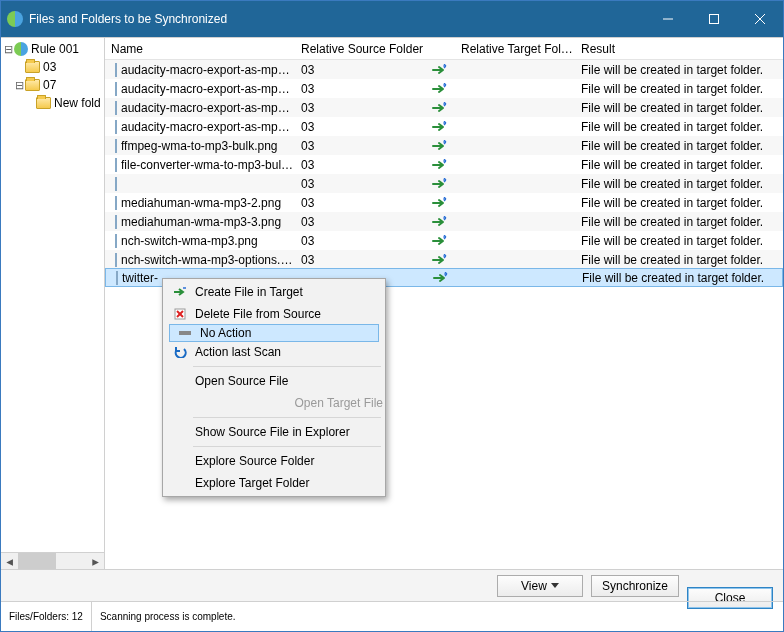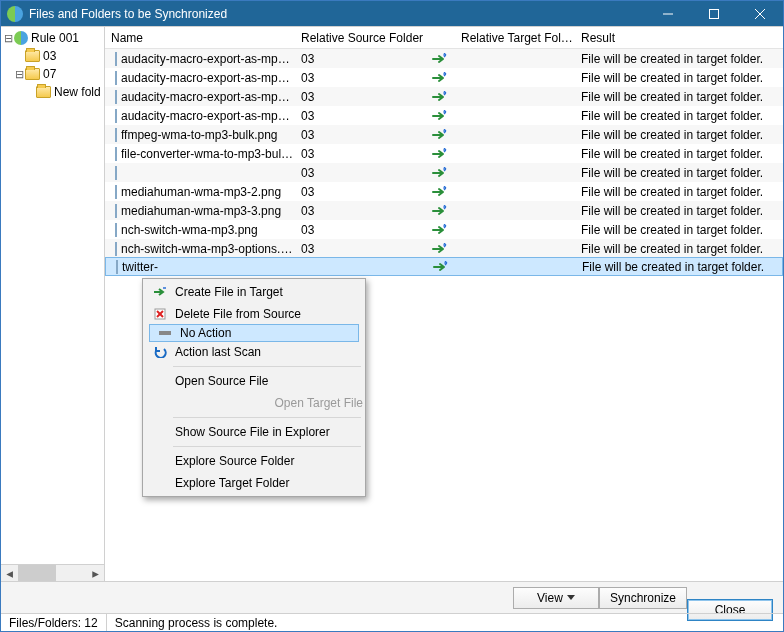--- a/index.html
+++ b/index.html
@@ -1,18 +1,18 @@
 <!DOCTYPE html>
 <html><head>
 <meta charset="utf-8">
 <style>
   * { box-sizing: border-box; }
   html, body { margin: 0; padding: 0; font-family: "Segoe UI", Tahoma, sans-serif; font-size: 12px; color: #000; }
   .window { width: 784px; height: 632px; border: 1px solid #3a7abf; background: #fff; display: flex; flex-direction: column; position: relative; }
-  .titlebar { height: 25px; background: #206698; color: #fff; display: flex; align-items: center; padding-left: 6px; }
+  .titlebar { height: 36px; background: #206698; color: #fff; display: flex; align-items: center; padding-left: 6px; }
   .titlebar .app-icon { width: 16px; height: 16px; border-radius: 50%; background: conic-gradient(#4aa3e0 0 50%, #7ccb54 50% 100%); margin-right: 6px; }
   .titlebar .title { flex: 1; font-size: 12px; }
   .win-btns { display: flex; height: 100%; }
   .win-btn { width: 46px; display: flex; align-items: center; justify-content: center; color: #fff; cursor: pointer; }
   .win-btn svg { stroke: #fff; stroke-width: 1; fill: none; }
 
   .content { flex: 1; display: flex; border-top: 1px solid #d0d0d0; min-height: 0; }
   .tree-pane { width: 104px; border-right: 1px solid #d0d0d0; display: flex; flex-direction: column; }
   .tree-body { flex: 1; overflow: hidden; padding-top: 2px; }
   .tree-row { display: flex; align-items: center; height: 18px; white-space: nowrap; padding-left: 2px; cursor: pointer; }
@@ -38,31 +38,31 @@
 
   .list-body { flex:1; overflow:hidden; position:relative; }
   .row { display:flex; height:19px; align-items:center; }
   .row:nth-child(odd){ background:#f7f7f7; }
   .row:nth-child(even){ background:#fff; }
   .row.selected { background:#cde8ff !important; border:1px solid #7ab7e8; height:19px; margin-top:-1px; }
   .file-icon { width:14px; height:12px; border:1px solid #86a8c6; background:linear-gradient(#eaf3fb,#cfe2f2); margin-left:4px; margin-right:4px; position:relative; flex:none;}
   .sync-arrow svg { display:block; margin:0 auto;}
   .row .col { font-size:12px; }
 
-  .footer-btns { height:32px; border-top:1px solid #d0d0d0; display:flex; align-items:center; justify-content:flex-end; padding-right:10px; background:#f4f4f4;}
+  .footer-btns { height:32px; border-top:1px solid #d0d0d0; display:flex; align-items:center; justify-content:flex-end; gap:8px; padding-right:10px; background:#f4f4f4;}
   .btn { height:22px; min-width:86px; padding:0 10px; background:linear-gradient(#fdfdfd,#ececec); border:1px solid #acacac; font-size:12px; cursor:pointer; display:flex; align-items:center; justify-content:center; gap:4px;}
   .btn.primary { border:1px solid #2e84c5; box-shadow: inset 0 0 0 1px #8ec4ec; margin-top: 25px; }
   .caret-down { width:0;height:0;border-left:4px solid transparent;border-right:4px solid transparent;border-top:5px solid #333; }
 
-  .statusbar { height:18px; border-top:1px solid #d0d0d0; display:flex; align-items:flex-start; font-size:12px; }
+  .statusbar { height:30px; border-top:1px solid #d0d0d0; display:flex; align-items:flex-start; font-size:10px; }
   .status-cell { padding:0 8px; border-right:1px solid #d0d0d0; height:100%; display:flex; align-items:center;}
   .status-cell:last-child { border-right:none; flex:1;}
 
   
-  .ctx { position:absolute; left:141px; top:277px; width:224px; background:#f2f2f2; border:1px solid #a7a7a7; box-shadow:2px 3px 6px rgba(0,0,0,0.35); padding:2px; font-size:12px; z-index:10;}
+  .ctx { position:absolute; left:161px; top:277px; width:224px; background:#f2f2f2; border:1px solid #a7a7a7; box-shadow:2px 3px 6px rgba(0,0,0,0.35); padding:2px; font-size:12px; z-index:10;}
   .ctx-item { height:22px; display:flex; align-items:center; padding-left:4px; cursor:pointer; }
   .ctx-item.hover { background:#cde8ff; border:1px solid #7ab7e8; height:18px; margin:-1px 4px;}
   .ctx-item.disabled { color:#9a9a9a; cursor:default;justify-content:flex-end;}
   .ctx-icon { width:22px; display:flex; justify-content:center; align-items:center; }
   .ctx-sep { height:1px; background:#d6d6d6; margin:3px 2px 3px 28px;}
   .ctx-label { padding-left:4px; }
 </style>
 </head>
 <body>
 

